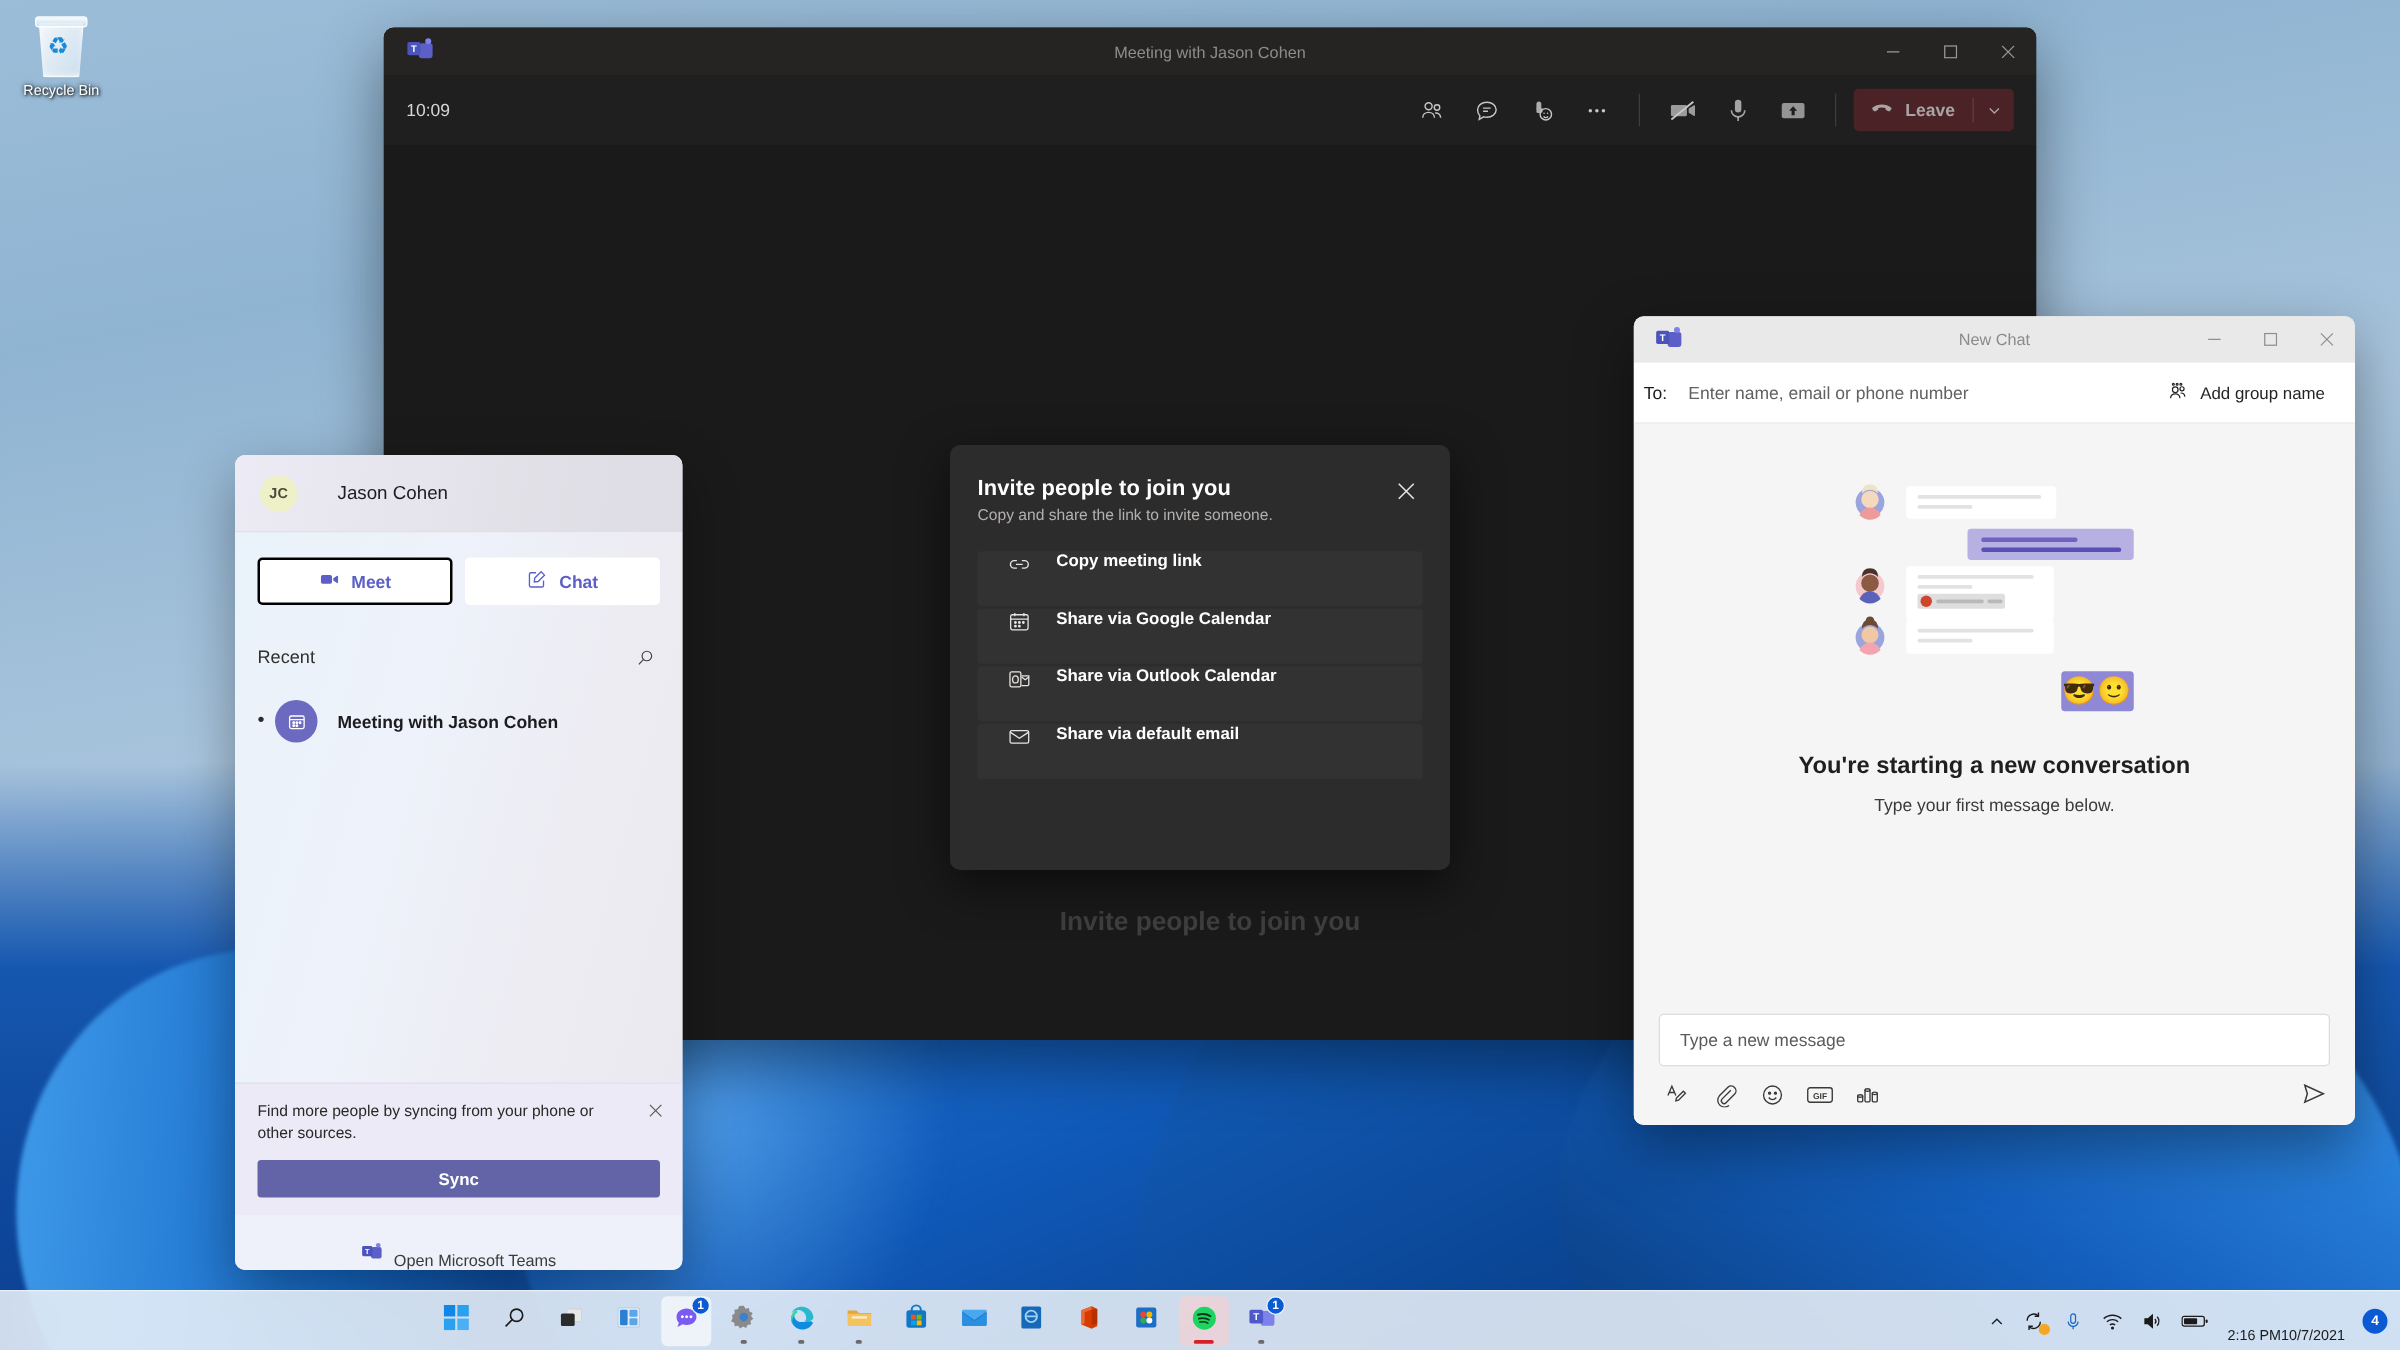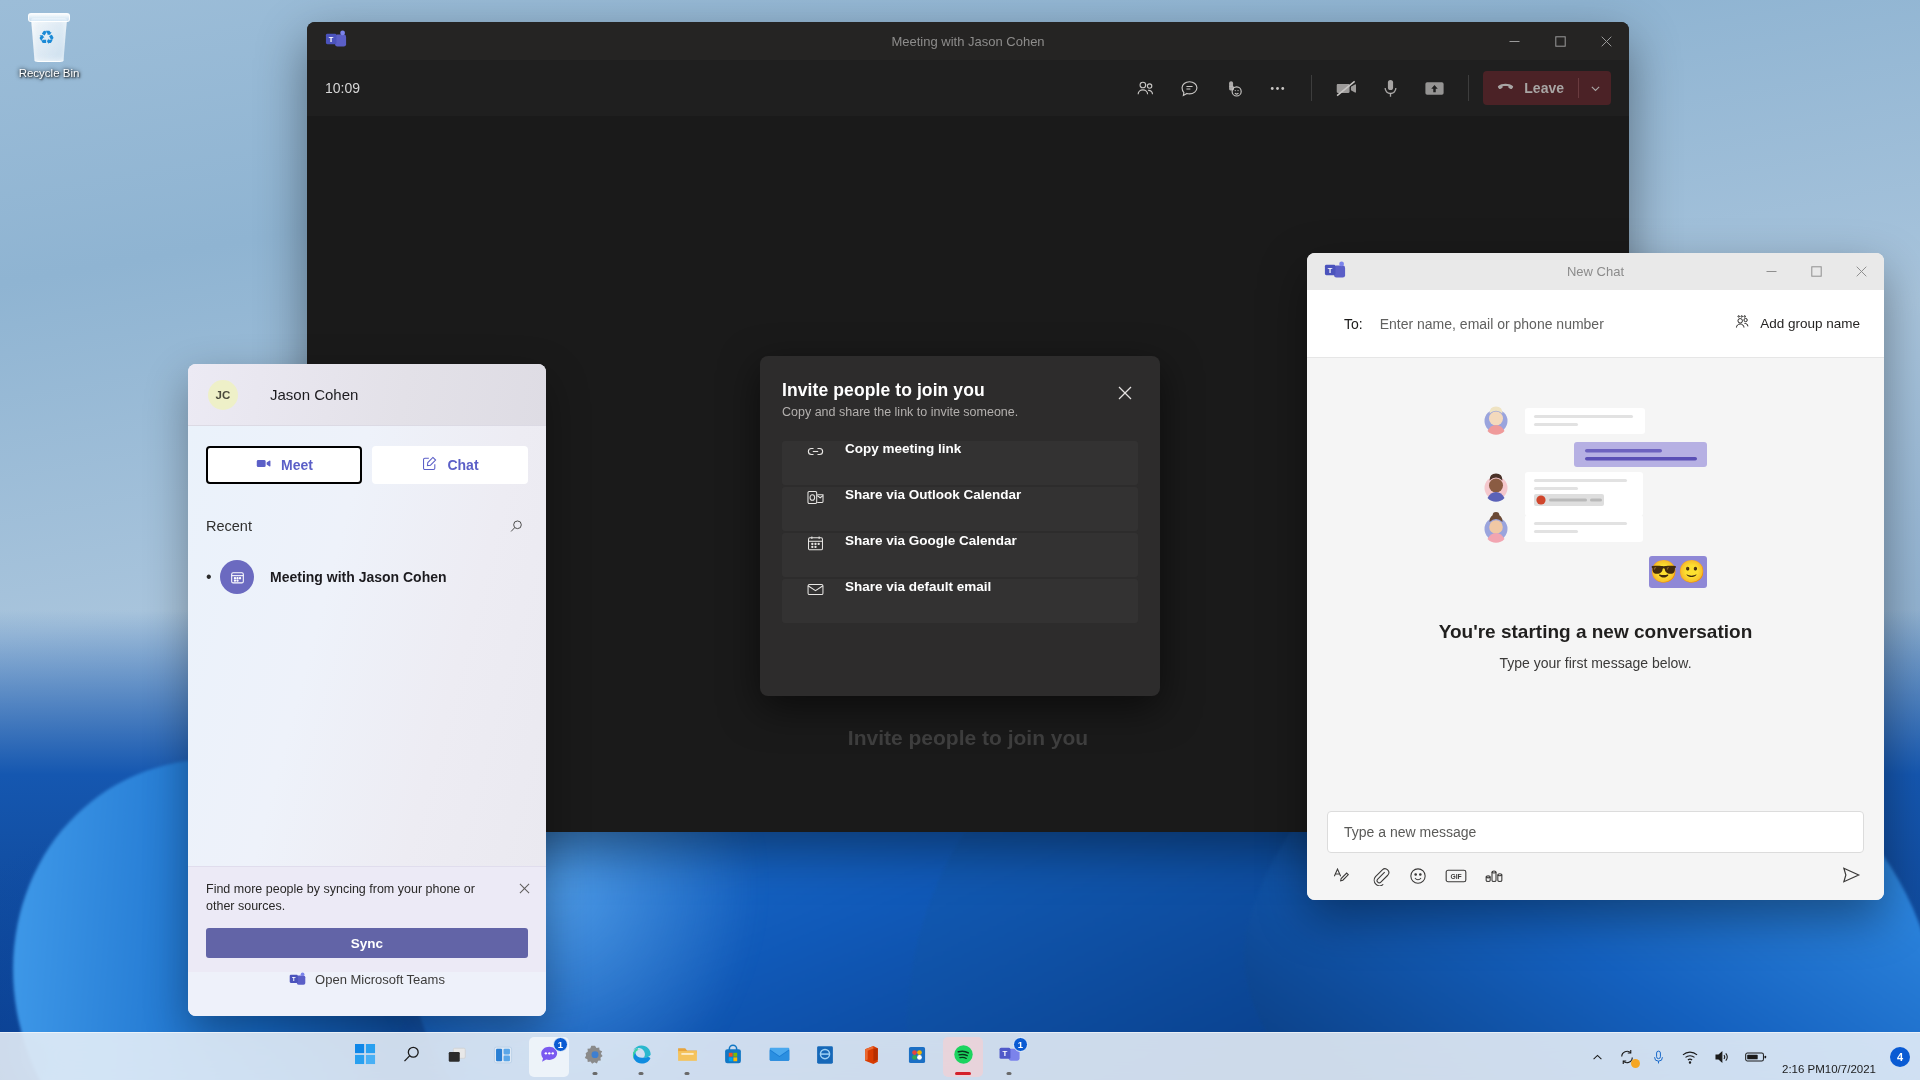--- a/index.html
+++ b/index.html
@@ -244,21 +244,21 @@
     display: flex; align-items: center; justify-content: center;
   }
   .tm-sync-btn {
     margin-top: 13px; height: 30px; border-radius: 3px;
     background: #6264a7; color: #fff;
     display: flex; align-items: center; justify-content: center;
     font-size: 13.5px; font-weight: 700; cursor: default;
   }
   .tm-footer {
     height: 44px; background: #eef1fa;
-    display: flex; align-items: flex-start; justify-content: center; gap: 9px;
+    display: flex; align-items: flex-end; justify-content: center; gap: 9px;
     cursor: default;
   }
   .tm-footer-label { font-size: 13px; color: #3c3b3a; }
 
   
   #new-chat {
     position: absolute; left: 1307px; top: 253px;
     width: 577px; height: 647px;
     background: #f5f5f5;
     border-radius: 8px;
@@ -275,22 +275,22 @@
     position: absolute; left: 0; right: 0; text-align: center;
     font-size: 13px; color: #8b8b8b; pointer-events: none;
   }
   .nc-winbtns { margin-left: auto; display: flex; }
   .nc-winbtn {
     width: 45px; height: 37px; display: flex; align-items: center; justify-content: center;
     color: #8f8f8f; cursor: default;
   }
 
   .nc-tobar {
-    height: 68px; background: #fff;
-    display: flex; align-items: center; padding: 0 20px 0 37px;
+    height: 49px; background: #fff;
+    display: flex; align-items: center; padding: 0 20px 0 8px;
     border-bottom: 1px solid #e6e6e6;
   }
   .nc-to-label { font-size: 14px; color: #1b1a19; margin-right: 17px; }
   .nc-to-input {
     flex: 1; border: none; outline: none; background: transparent;
     font-family: "Liberation Sans", sans-serif;
     font-size: 14px; color: #1b1a19;
   }
   .nc-to-input::placeholder { color: #616160; }
   .nc-addgroup {
@@ -534,50 +534,50 @@
       <div class="inv-list">
         <div class="inv-item">
           <span class="inv-item-ico">
             <svg width="19" height="19" viewBox="0 0 24 24" fill="none" stroke="currentColor" stroke-width="1.4">
               <path d="M9.5 8.2H6.8a3.8 3.8 0 0 0 0 7.6h2.7"></path>
                 <path d="M14.5 8.2h2.7a3.8 3.8 0 0 1 0 7.6h-2.7"></path>
                 <line x1="8.6" y1="12" x2="15.4" y2="12"></line>
             </svg>
           </span>
           <span class="inv-item-label">Copy meeting link</span>
-        </div>
-        <div class="inv-item">
-          <span class="inv-item-ico">
-            <svg width="19" height="19" viewBox="0 0 24 24">
-              <rect x="2.5" y="4.5" width="11" height="15" rx="1.6" fill="none" stroke="currentColor" stroke-width="1.3"></rect>
-              <ellipse cx="8" cy="12" rx="2.9" ry="3.6" fill="none" stroke="currentColor" stroke-width="1.3"></ellipse>
-              <path d="M14.2 8.5h7.3v8.6c0 .7-.5 1.2-1.2 1.2h-6.1" fill="none" stroke="currentColor" stroke-width="1.3"></path>
-              <path d="M14.2 9.6l3.7 2.7 3.6-2.7" fill="none" stroke="currentColor" stroke-width="1.3"></path>
-            </svg>
-          </span>
-          <span class="inv-item-label">Share via Outlook Calendar</span>
         </div>
         <div class="inv-item">
           <span class="inv-item-ico">
             <svg width="19" height="19" viewBox="0 0 24 24" fill="none" stroke="currentColor" stroke-width="1.3">
               <rect x="3.2" y="4.8" width="17.6" height="15.2" rx="1.8"></rect>
               <line x1="3.2" y1="9.2" x2="20.8" y2="9.2"></line>
               <line x1="7.4" y1="3" x2="7.4" y2="6.2"></line>
                 <line x1="16.6" y1="3" x2="16.6" y2="6.2"></line>
               <circle cx="8" cy="12.6" r=".8" fill="currentColor"></circle>
                 <circle cx="12" cy="12.6" r=".8" fill="currentColor"></circle>
                 <circle cx="16" cy="12.6" r=".8" fill="currentColor"></circle>
               <circle cx="8" cy="16.3" r=".8" fill="currentColor"></circle>
                 <circle cx="12" cy="16.3" r=".8" fill="currentColor"></circle>
             </svg>
           </span>
           <span class="inv-item-label">Share via Google Calendar</span>
         </div>
         <div class="inv-item">
           <span class="inv-item-ico">
+            <svg width="19" height="19" viewBox="0 0 24 24">
+              <rect x="2.5" y="4.5" width="11" height="15" rx="1.6" fill="none" stroke="currentColor" stroke-width="1.3"></rect>
+              <ellipse cx="8" cy="12" rx="2.9" ry="3.6" fill="none" stroke="currentColor" stroke-width="1.3"></ellipse>
+              <path d="M14.2 8.5h7.3v8.6c0 .7-.5 1.2-1.2 1.2h-6.1" fill="none" stroke="currentColor" stroke-width="1.3"></path>
+              <path d="M14.2 9.6l3.7 2.7 3.6-2.7" fill="none" stroke="currentColor" stroke-width="1.3"></path>
+            </svg>
+          </span>
+          <span class="inv-item-label">Share via Outlook Calendar</span>
+        </div>
+        <div class="inv-item">
+          <span class="inv-item-ico">
             <svg width="19" height="19" viewBox="0 0 24 24" fill="none" stroke="currentColor" stroke-width="1.3">
               <rect x="2.6" y="5.6" width="18.8" height="12.8" rx="1.8"></rect>
               <path d="M2.6 7.2 12 13.4l9.4-6.2"></path>
             </svg>
           </span>
           <span class="inv-item-label">Share via default email</span>
         </div>
       </div>
     </div>
   </div>

